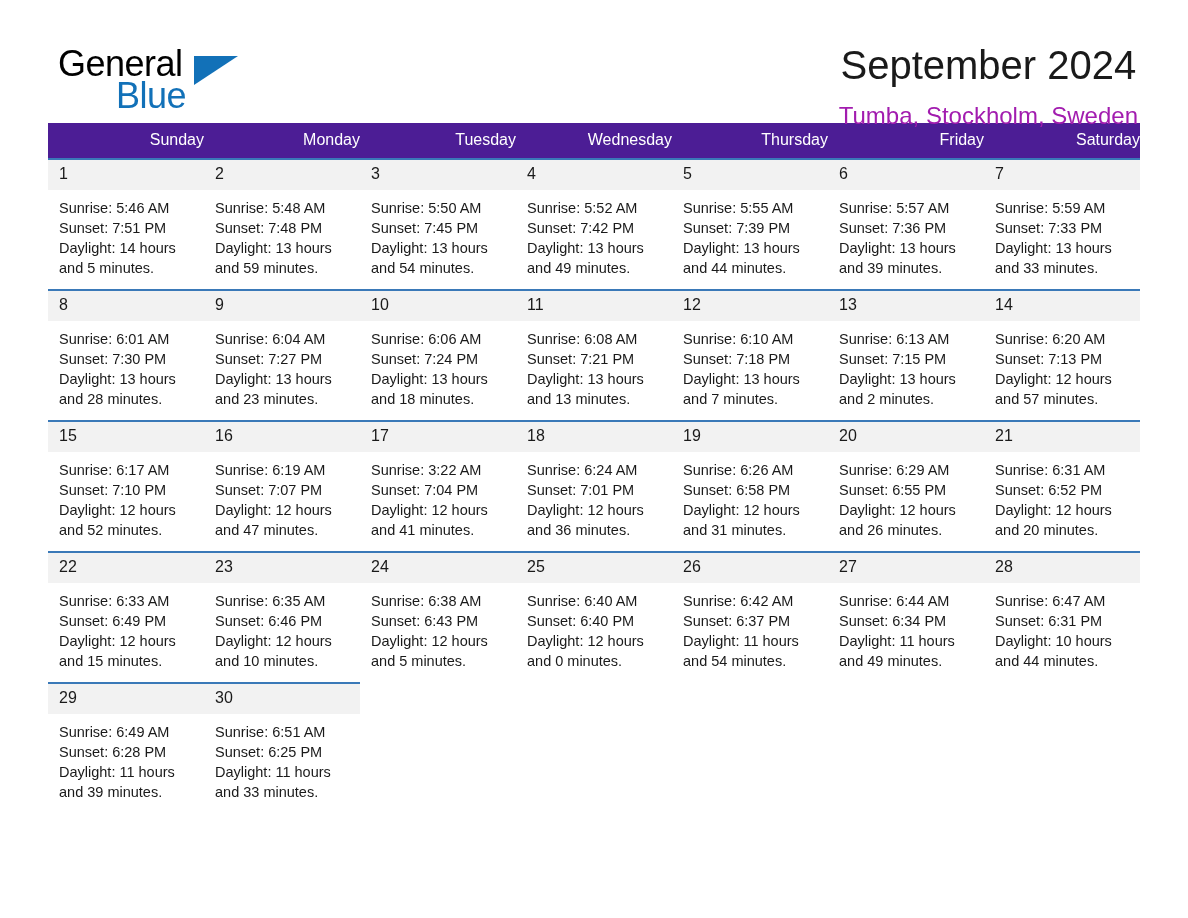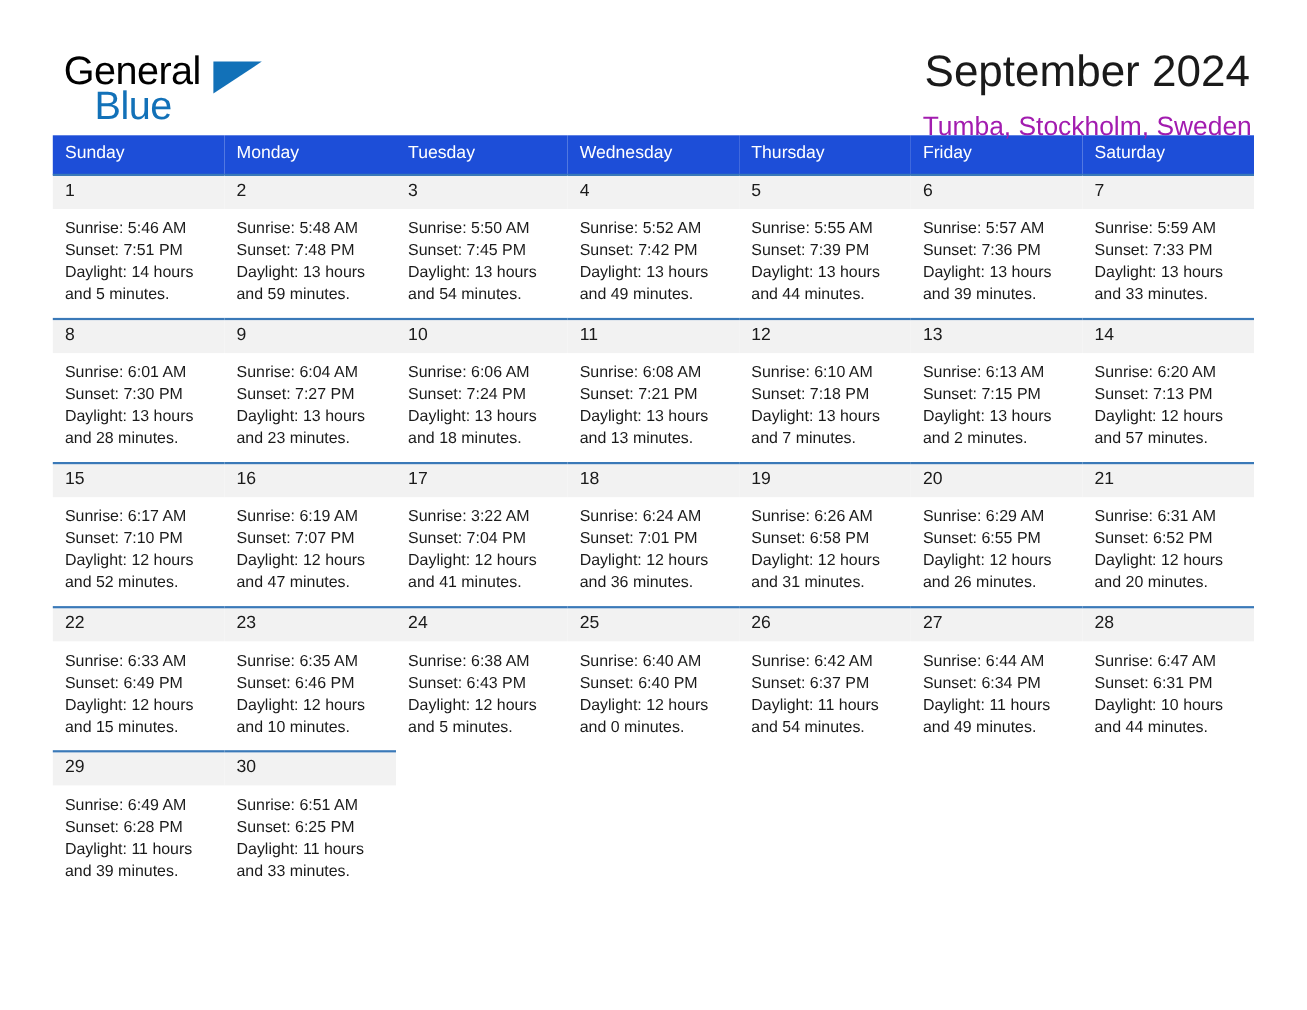--- a/index.html
+++ b/index.html
@@ -53,21 +53,21 @@
     left: 146px;
     top: 12px;
     width: 0;
     height: 0;
     border-left: 44px solid #1271b8;
     border-bottom: 29px solid transparent;
     border-top: 0 solid transparent;
   }
   .logo-blue {
     position: absolute;
-    left: 38px;
+    left: 68px;
     top: 34px;
     font-size: 36px;
     letter-spacing: -0.5px;
     color: #1271b8;
     font-family: "Liberation Sans", sans-serif;
   }
   .titles {
     text-align: center;
     padding-right: 2px;
   }
@@ -89,25 +89,25 @@
   
   .calendar {
     width: 1092px;
     border-collapse: collapse;
     table-layout: fixed;
     margin-top: 15px;
   }
   .calendar col { width: 14.2857%; }
 
   thead th {
-    background: #1d4ed8;
+    background: #4c1d95;
     color: #ffffff;
     font-size: 16px;
     font-weight: normal;
-    text-align: left;
+    text-align: right;
     padding: 8px 0 9px 11px;
     height: 17px;
     vertical-align: middle;
   }
 
   tbody tr.week-row > td {
     vertical-align: top;
     padding: 0;
     border-top: 2px solid #3a79b8;
     height: 129px;

